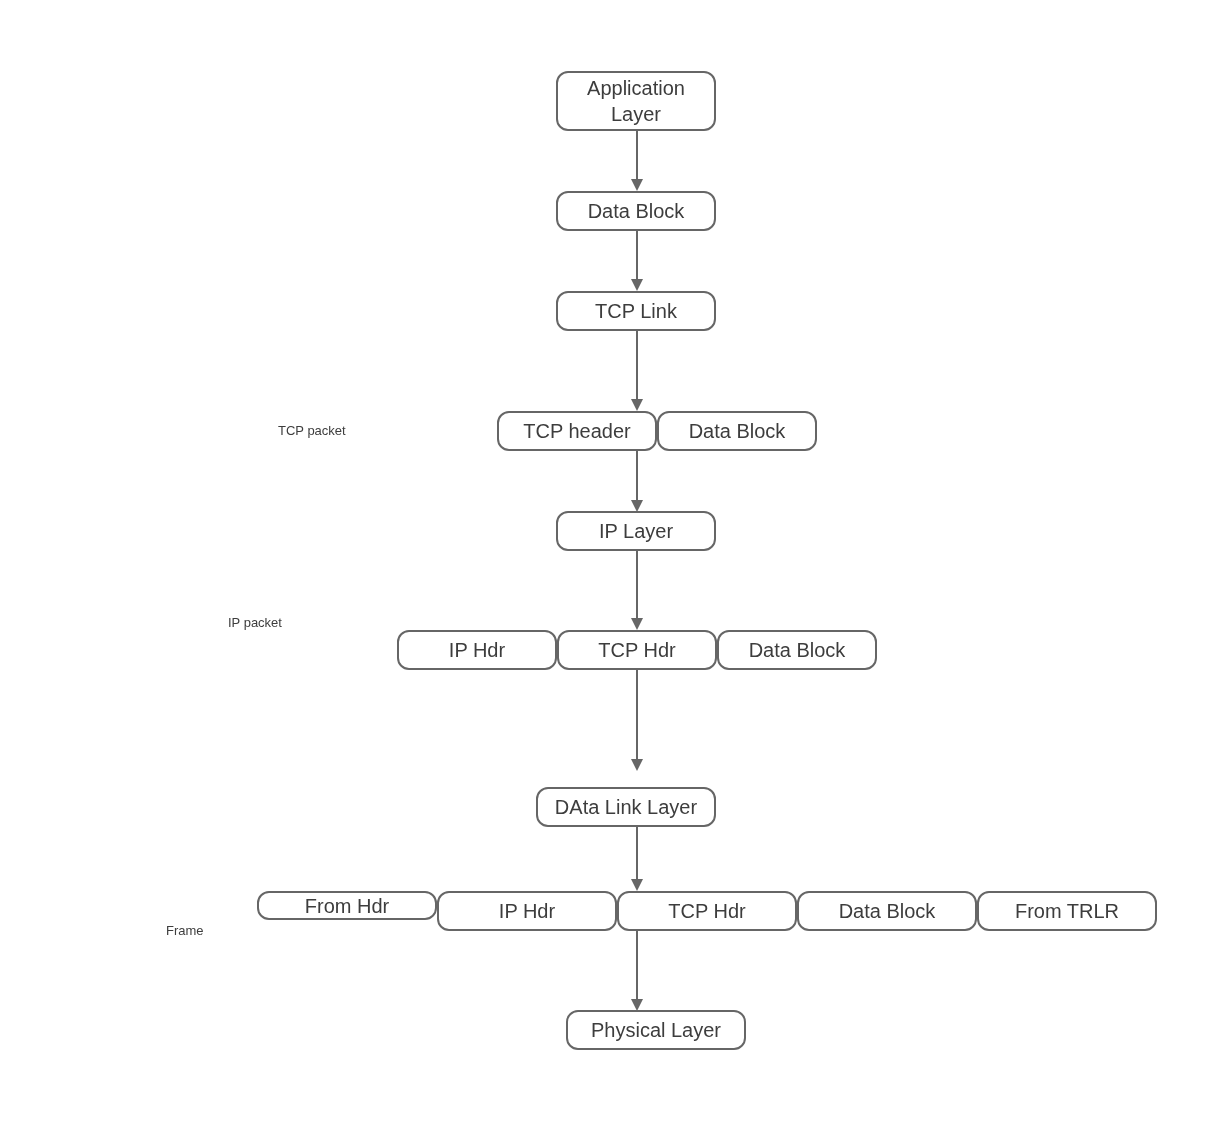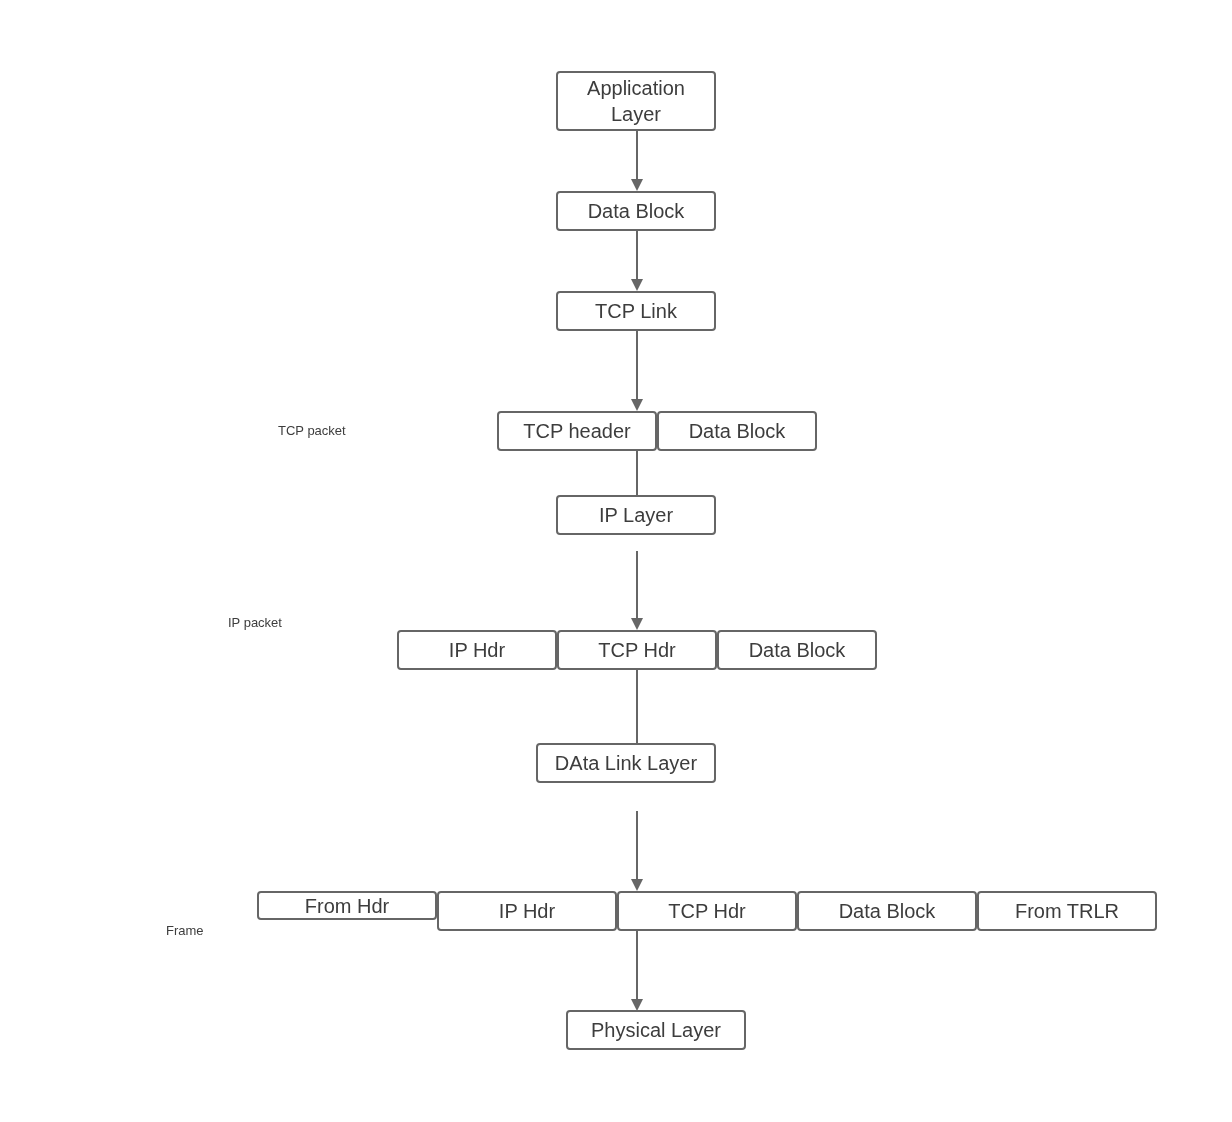--- a/index.html
+++ b/index.html
@@ -14,21 +14,21 @@
     background: var(--background, #ffffff);
     font-family: "Liberation Sans", sans-serif;
     color: var(--text, #3d3d3d);
     overflow: hidden;
   }
   .node {
     position: absolute;
     box-sizing: border-box;
     background: var(--node_fill, #ffffff);
     border: 2.5px solid var(--node_border, #666666);
-    border-radius: 4px;
+    border-radius: 12px;
     display: flex;
     align-items: center;
     justify-content: center;
     text-align: center;
     font-size: 20px;
     line-height: 26px;
     padding: 0 6px;
   }
   .side-label {
     position: absolute;
@@ -88,36 +88,36 @@
   </div>
 
   <div class="side-label" style="left:278px; top:418px;">TCP packet</div>
   <div class="node" style="left:497px; top:411px; width:160px; height:40px;">
     <span>TCP header</span>
   </div>
   <div class="node" style="left:657px; top:411px; width:160px; height:40px;">
     <span>Data Block</span>
   </div>
 
-  <div class="node" style="left:556px; top:495px; width:160px; height:40px;">
+  <div class="node" style="left:556px; top:511px; width:160px; height:40px;">
     <span>IP Layer</span>
   </div>
 
   <div class="side-label" style="left:228px; top:610px;text-align:right;">IP packet</div>
   <div class="node" style="left:397px; top:630px; width:160px; height:40px;">
     <span>IP Hdr</span>
   </div>
   <div class="node" style="left:557px; top:630px; width:160px; height:40px;">
     <span>TCP Hdr</span>
   </div>
   <div class="node" style="left:717px; top:630px; width:160px; height:40px;">
     <span>Data Block</span>
   </div>
 
-  <div class="node" style="left:536px; top:743px; width:180px; height:40px;">
+  <div class="node" style="left:536px; top:787px; width:180px; height:40px;">
     <span>DAta Link Layer</span>
   </div>
 
   <div class="side-label" style="left:166px; top:918px;">Frame</div>
   <div class="node" style="left:257px; top:891px; width:180px; height:29px;">
     <span>From Hdr</span>
   </div>
   <div class="node" style="left:437px; top:891px; width:180px; height:40px;">
     <span>IP Hdr</span>
   </div>

